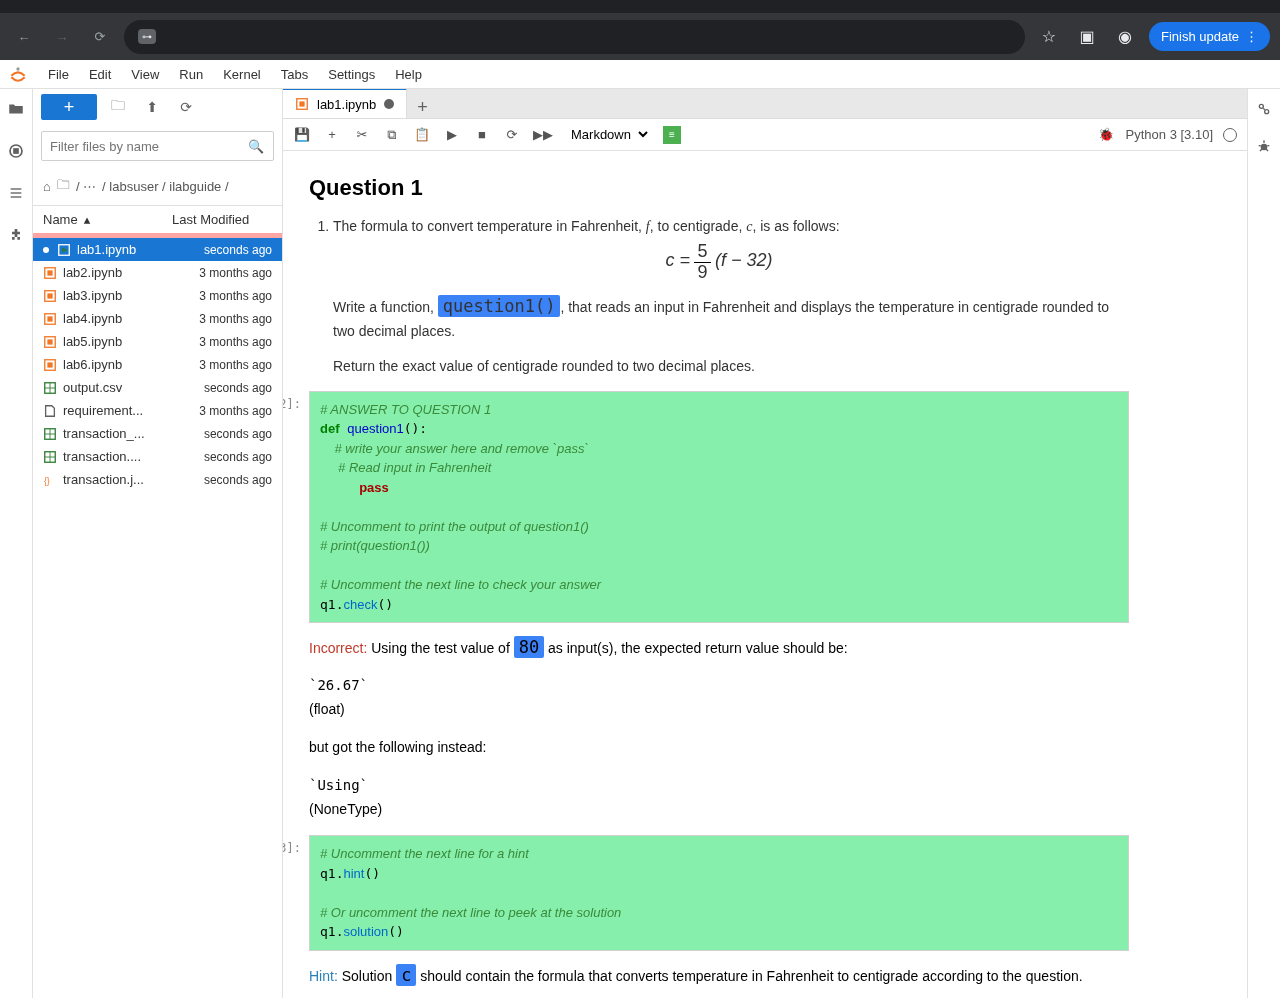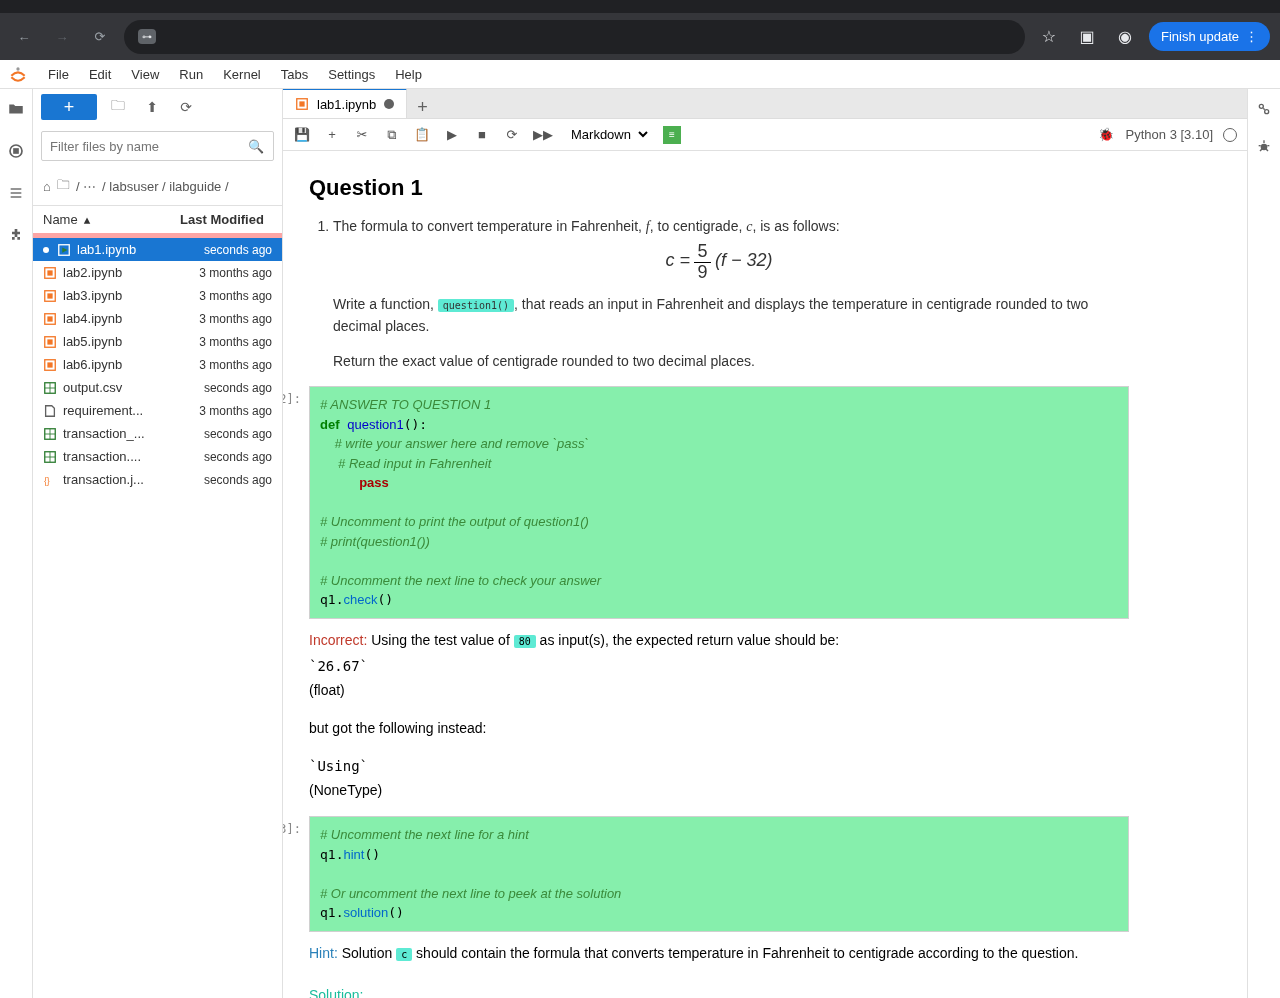--- a/index.html
+++ b/index.html
@@ -30,21 +30,21 @@
 
 .file-panel { width: 250px; border-right: 1px solid #e0e0e0; display: flex; flex-direction: column; background: #fff; }
 .file-toolbar { height: 36px; display: flex; align-items: center; padding: 0 8px; gap: 8px; }
 .new-btn { background: #1976d2; color: #fff; width: 56px; height: 26px; border-radius: 2px; display: flex; align-items: center; justify-content: center; font-size: 18px; }
 .ft-icon { color: #616161; width: 26px; text-align: center; font-size: 14px; cursor: pointer; }
 .filter-box { margin: 6px 8px; border: 1px solid #cfcfcf; border-radius: 2px; height: 30px; display: flex; align-items: center; padding: 0 8px; }
 .filter-box input { border: none; outline: none; flex: 1; font-size: 13px; color: #555; }
 .breadcrumb { padding: 8px 10px; font-size: 13px; color: #555; display: flex; align-items: center; gap: 6px; }
 .file-header { display: flex; padding: 6px 10px; border-top: 1px solid #e0e0e0; border-bottom: 5px solid #fca5a5; font-size: 13px; color: #333; }
 .fh-name { flex: 1; display: flex; align-items: center; gap: 6px; }
-.fh-mod { width: 100px; text-align: center; font-weight: bold; }
+.fh-mod { width: 100px; text-align: left; }
 .file-list { flex: 1; overflow-y: auto; }
 .file-row { display: flex; align-items: center; padding: 4px 10px; font-size: 13px; color: #333; cursor: pointer; }
 .file-row.selected { background: #1976d2; color: #fff; }
 .file-row .fname { flex: 1; display: flex; align-items: center; gap: 6px; overflow: hidden; white-space: nowrap; text-overflow: ellipsis; }
 .file-row .fmod { width: 100px; text-align: right; font-size: 12px; }
 .dot-indicator { width: 6px; height: 6px; background: #fff; border-radius: 50%; margin-right: 2px; }
 .nb-icon { width: 14px; height: 14px; }
 
 
 .notebook-area { flex: 1; display: flex; flex-direction: column; background: #f5f5f5; position: relative; }
@@ -62,21 +62,21 @@
 .notebook-scroll { flex: 1; overflow-y: auto; background: #fff; padding: 16px 24px 16px 16px; }
 .nb-content { max-width: 820px; margin-left: 10px; }
 .q-title { font-size: 22px; font-weight: 600; margin: 8px 0 14px 0; }
 .q-body { font-size: 14px; line-height: 1.6; color: #333; }
 .q-body ol { padding-left: 24px; }
 .formula { text-align: center; font-family: "Times New Roman", serif; font-size: 18px; margin: 4px 0 10px 0; font-style: italic; }
 .frac { display: inline-block; vertical-align: middle; text-align: center; font-style: normal; }
 .frac .num { display: block; border-bottom: 1px solid #000; padding: 0 3px; line-height:1.1; }
 .frac .den { display: block; padding: 0 3px; line-height:1.1; }
 .para { margin: 10px 0 12px 24px; font-size: 14px; line-height: 1.6; }
-.code-inline { background: #5eead4; padding: 1px 5px; border-radius: 2px; font-family: "Menlo", monospace; font-size: 10px; }
+.code-inline { background: #3b82f6; padding: 1px 5px; border-radius: 2px; font-family: "Menlo", monospace; font-size: 17px; }
 .ital { font-family: "Times New Roman", serif; font-style: italic; }
 
 .code-cell { display: flex; margin: 14px 0 6px -46px; }
 .prompt { width: 46px; text-align: right; color: #888; font-family: monospace; font-size: 12px; padding: 6px 8px 0 0; white-space: nowrap; }
 .code-box { flex: 1; border: 1px solid #d0d0d0; background: #86efac; padding: 8px 10px; font-family: "Menlo", monospace; font-size: 13px; line-height: 1.5; white-space: pre; overflow-x: auto; }
 .c-comment { color: #3a8a3a; font-style: italic; }
 .c-keyword { color: #008000; font-weight: bold; }
 .c-def { color: #0000cc; }
 .c-pass { color: #aa0000; font-weight: bold; }
 .c-method { color: #0066cc; }
@@ -362,21 +362,21 @@
 
 <span class="c-comment"># Uncomment to print the output of question1()</span>
 <span class="c-comment"># print(question1())</span>
 
 <span class="c-comment"># Uncomment the next line to check your answer</span>
 q1.<span class="c-method">check</span>()</div>
           </div>
 
           <div class="output-block">
             <div><span class="incorrect">Incorrect:</span><span> Using the test value of </span><span class="code-inline">80</span><span> as input(s), the expected return value should be:</span></div>
-            <div style="margin-top:3px" class="mono-out">`26.67`</div>
+            <div style="margin-top:12px" class="mono-out">`26.67`</div>
             <div>(float)</div>
             <div style="margin-top:14px">but got the following instead:</div>
             <div style="margin-top:14px" class="mono-out">`Using`</div>
             <div>(NoneType)</div>
           </div>
 
           <div class="code-cell">
             <div class="prompt">[3]:</div>
             <div class="code-box" id="code2"><span class="c-comment"># Uncomment the next line for a hint</span>
 q1.<span class="c-method">hint</span>()

